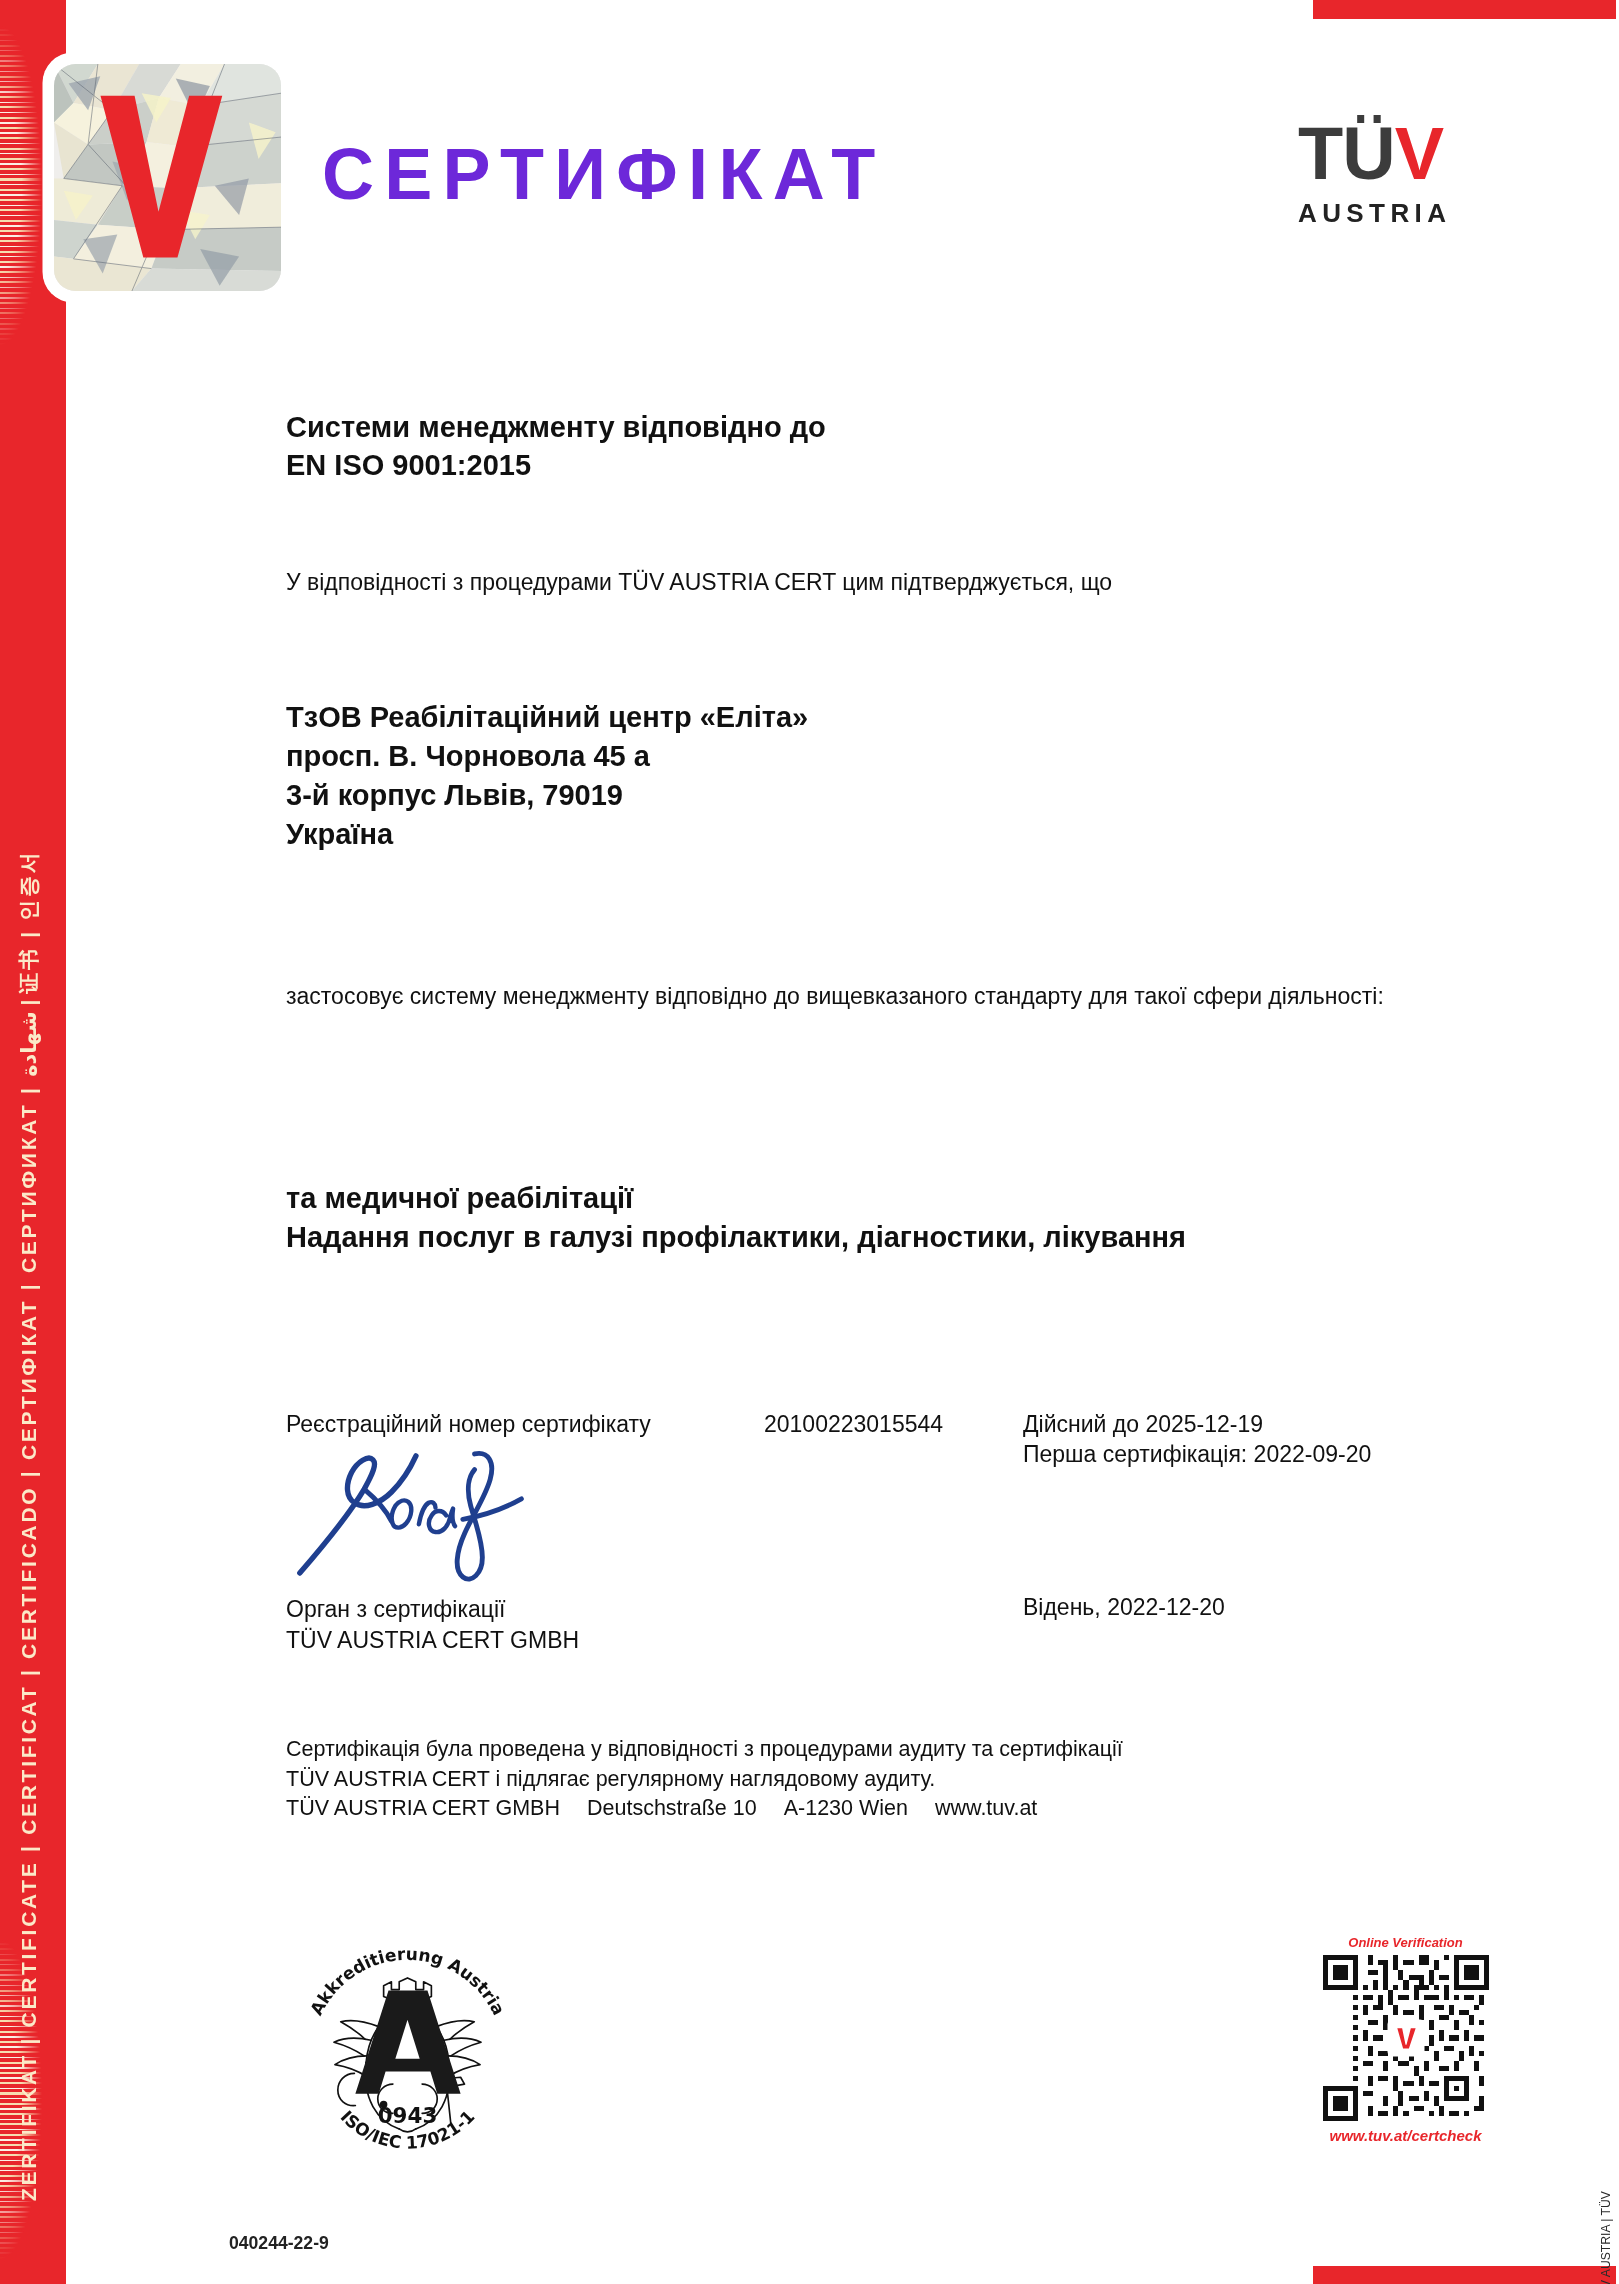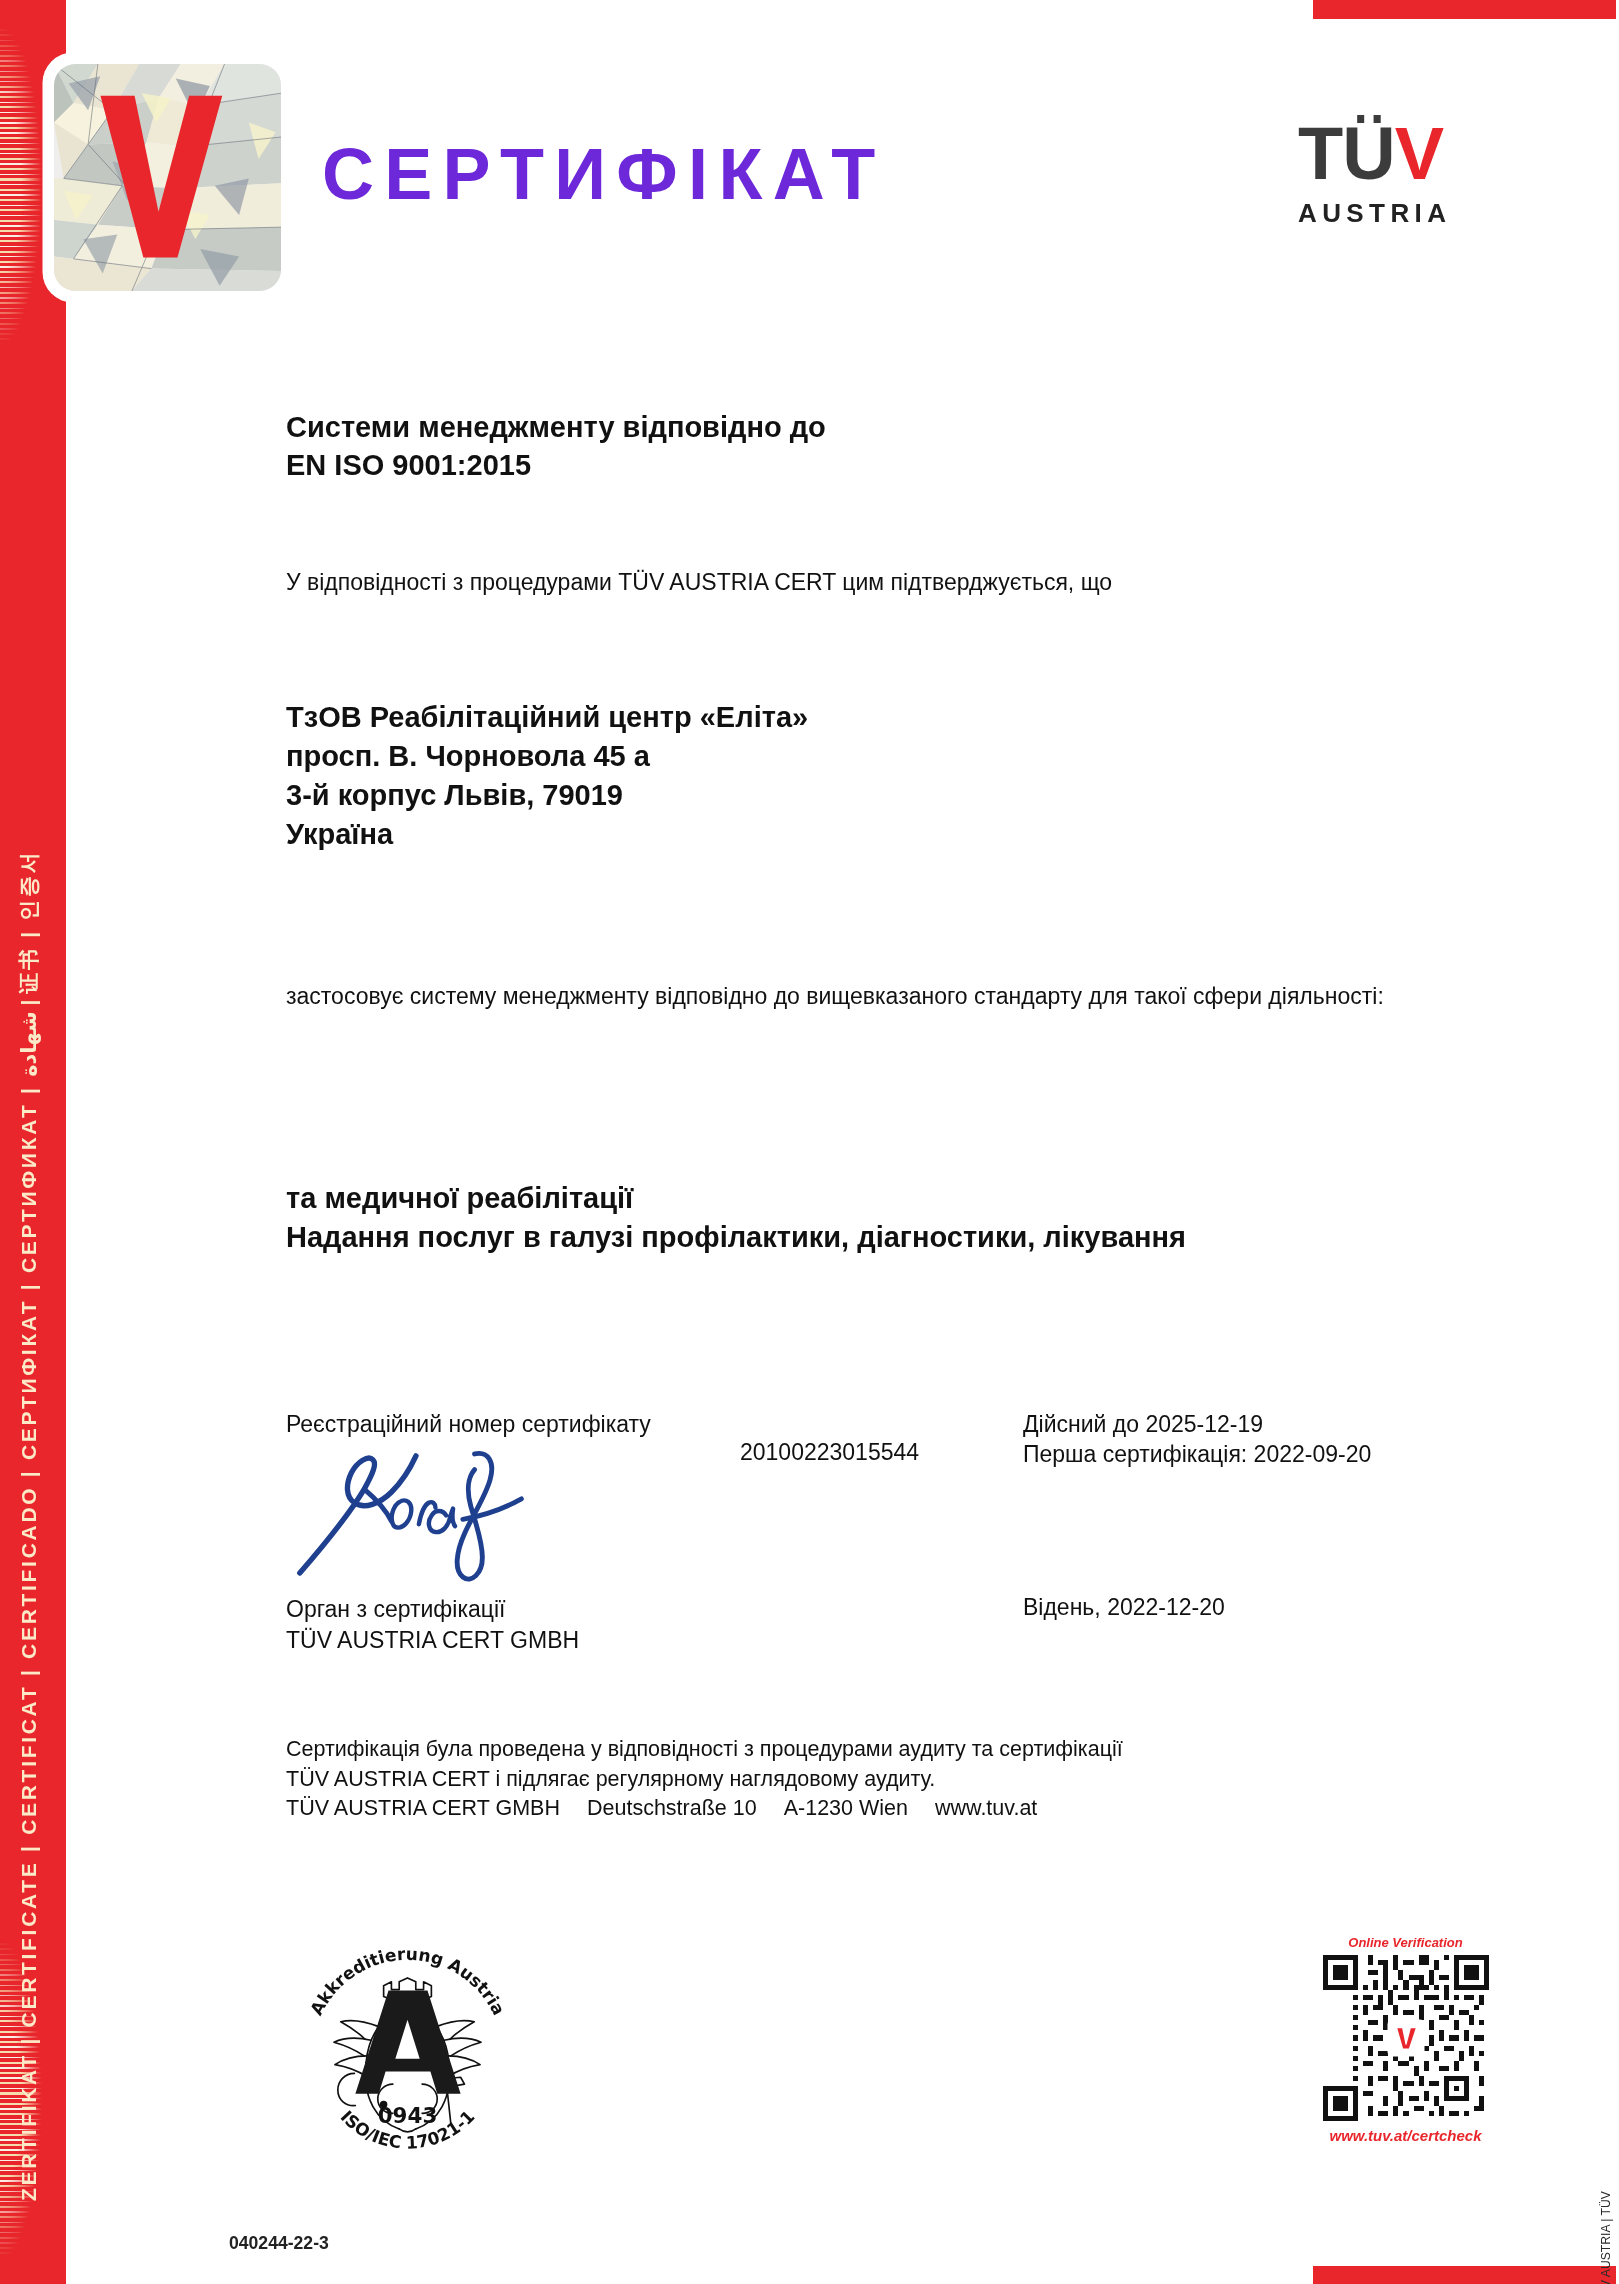--- a/index.html
+++ b/index.html
@@ -106,21 +106,21 @@
     font-size:23px;font-weight:400;line-height:1.36;color:#111;
   }
   .scope-body{
     position:absolute;top:1179px;left:0;width:1181px;
     font-size:29px;font-weight:700;line-height:1.34;color:#111;
   }
 
   
   .reg-row{position:absolute;top:1411px;left:0;width:1172px;font-size:23px;color:#111;}
   .reg-label{position:absolute;left:0;top:0;white-space:nowrap;}
-  .reg-number{position:absolute;left:454px;top:0;white-space:nowrap;margin-top:28px;}
+  .reg-number{position:absolute;left:478px;top:0;white-space:nowrap;}
   .valid-until{position:absolute;left:737px;top:0;white-space:nowrap;}
   .first-cert{position:absolute;left:737px;top:30px;white-space:nowrap;}
 
   
   .signature{
     position:absolute;top:1442px;left:4.9px;width:371px;height:142px;z-index:11;
   }
 
   .body-block{position:absolute;top:1594px;left:0;font-size:23px;line-height:1.33;color:#111;}
   .place-date{position:absolute;top:1594px;left:737px;font-size:23px;color:#111;white-space:nowrap;}
@@ -484,16 +484,16 @@
     </svg>
     <div class="qr-center-v">
       <svg width="27" height="27" viewBox="0 0 56 56" xmlns="http://www.w3.org/2000/svg">
         <polygon points="10,8 20,8 27,42 29,42 38,8 48,8 34,50 22,50" fill="#e8262b"></polygon>
       </svg>
     </div>
   </div>
   <div class="qr-url">www.tuv.at/certcheck</div>
 </div>
 
-<div class="doc-ref">040244-22-3</div>
+<div class="doc-ref">040244-22-9</div>
 
 <div class="disclaimer">Vervielfältigung nur mit Erlaubnis des TÜV AUSTRIA | The reproduction of this document is subject to the approval by TÜV AUSTRIA | TÜV</div>
 
 
 </body></html>

